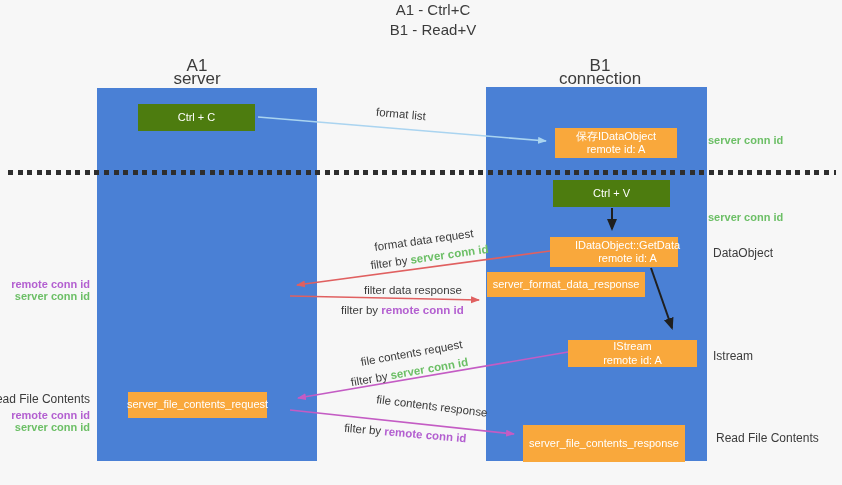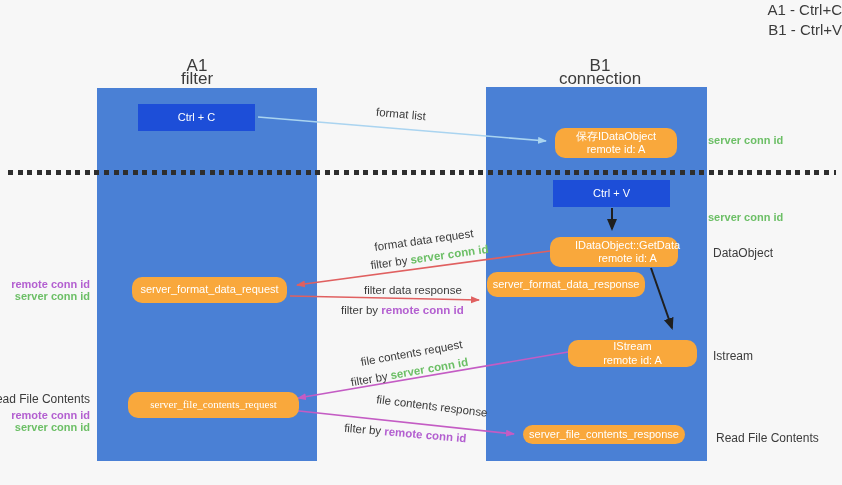--- a/index.html
+++ b/index.html
@@ -4,66 +4,66 @@
 <style>
   * { margin:0; padding:0; box-sizing:border-box; }
   body { background:#e8e8e8; font-family:"Liberation Sans", sans-serif; }
   .canvas {
     position:relative; width:842px; height:485px;
     background:#f7f7f7; overflow:hidden;
     font-family:"Liberation Sans", sans-serif;
     color:#3b3b3b;
   }
   .title {
-    position:absolute; left:0; right:0; top:7;
-    text-align:right; font-size:15px; line-height:20px; color:#3b3b3b;
+    position:absolute; left:0; right:8px; top:7;
+    text-align:center; font-size:15px; line-height:20px; color:#3b3b3b;
     z-index:4;
     padding-left:32px;
   }
   .col-header {
     position:absolute; text-align:center; font-size:17px; line-height:13px;
     color:#3b3b3b; z-index:4; width:120px;
   }
   .lifeline { position:absolute; background:#4a80d5; z-index:1; }
   .dotted-sep {
     position:absolute; left:8px; top:170px; width:828px; height:5px; z-index:3;
     background:repeating-linear-gradient(90deg,#2e2e2e 0 5px,transparent 5px 9.6px);
   }
   svg.arrows { position:absolute; left:0; top:0; z-index:2; }
   .box {
     position:absolute; z-index:4;
     display:flex; flex-direction:column; align-items:center; justify-content:center;
     color:#ffffff; text-align:center; font-size:11px; line-height:13.5px;
   }
-  .box.green  { background:#1d4ed8; }
-  .box.orange { background:#f9a83c;border-radius:10px; }
+  .box.green  { background:#4d7c0f; }
+  .box.orange { background:#f9a83c; }
   .lbl { position:absolute; z-index:4; font-size:11.5px; white-space:nowrap; color:#3b3b3b; }
   .lbl .g { color:#6cbf66; font-weight:bold; }
   .lbl .p { color:#b35fd0; font-weight:bold; }
   .green-lbl  { color:#6cbf66; font-weight:bold; font-size:11px; }
   .purple-lbl { color:#b35fd0; font-weight:bold; font-size:11px; }
   .dark-lbl   { color:#3b3b3b; font-size:12px; }
   .left-labels { position:absolute; left:0; top:0; width:92px; text-align:right; z-index:4; }
   .left-labels > div { position:absolute; right:2px; white-space:nowrap; }
   .right-labels { position:absolute; left:708px; top:0; z-index:4; }
   .right-labels > div { position:absolute; left:0; white-space:nowrap; }
 </style>
 </head>
 <body>
 
 <div class="canvas">
 
   <div class="title">
     <div>A1 - Ctrl+C</div>
-    <div>B1 - Ctrl+V</div>
+    <div>B1 - Read+V</div>
   </div>
 
   <div class="col-header" style="left:137px; top:59px;">
     <div>A1</div>
-    <div>filter</div>
+    <div>server</div>
   </div>
   <div class="col-header" style="left:540px; top:59px;">
     <div>B1</div>
     <div>connection</div>
   </div>
 
   <div class="lifeline" style="left:97px; top:88px; width:220px; height:373px;"></div>
   <div class="lifeline" style="left:486px; top:87px; width:221px; height:374px;"></div>
 
   <svg class="arrows" width="842" height="485">
@@ -100,34 +100,31 @@
   </div>
 
   <div class="box orange" style="left:555px; top:128px; width:122px; height:30px;">
     <div>保存IDataObject</div>
     <div>remote id: A</div>
   </div>
   <div class="box orange" style="left:550px; top:237px; width:128px; height:30px;padding-left:27px;">
     <div>IDataObject::GetData</div>
     <div>remote id: A</div>
   </div>
-  <div class="box orange" style="left:132px; top:277px; width:155px; height:26px;">
-    <div>server_format_data_request</div>
-  </div>
   <div class="box orange" style="left:487px; top:272px; width:158px; height:25px;">
     <div>server_format_data_response</div>
   </div>
   <div class="box orange" style="left:568px; top:340px; width:129px; height:27px;">
     <div>IStream</div>
     <div>remote id: A</div>
   </div>
-  <div class="box orange" style="left:128px; top:392px; width:171px; height:26px;font-family:Liberation Serif, serif;">
+  <div class="box orange" style="left:128px; top:392px; width:139px; height:26px;">
     <div>server_file_contents_request</div>
   </div>
-  <div class="box orange" style="left:523px; top:425px; width:162px; height:19px;">
+  <div class="box orange" style="left:523px; top:425px; width:162px; height:37px;">
     <div>server_file_contents_response</div>
   </div>
 
   <div class="lbl" style="left:376px; top:108px; transform:rotate(5deg);">format list</div>
 
   <div class="lbl" style="left:374px; top:234px; transform:rotate(-8deg);">format data request</div>
   <div class="lbl" style="left:370px; top:251px; transform:rotate(-8deg);"><span>filter by </span><span class="g">server conn id</span></div>
 
   <div class="lbl" style="left:364px; top:284px;">filter data response</div>
   <div class="lbl" style="left:341px; top:304px;"><span>filter by </span><span class="p">remote conn id</span></div>

